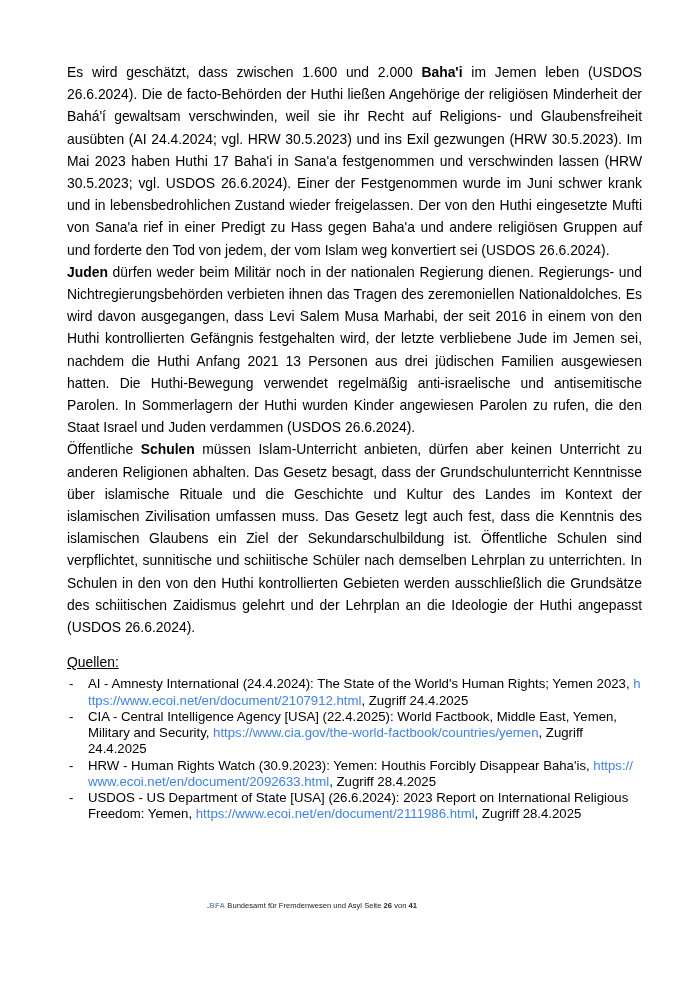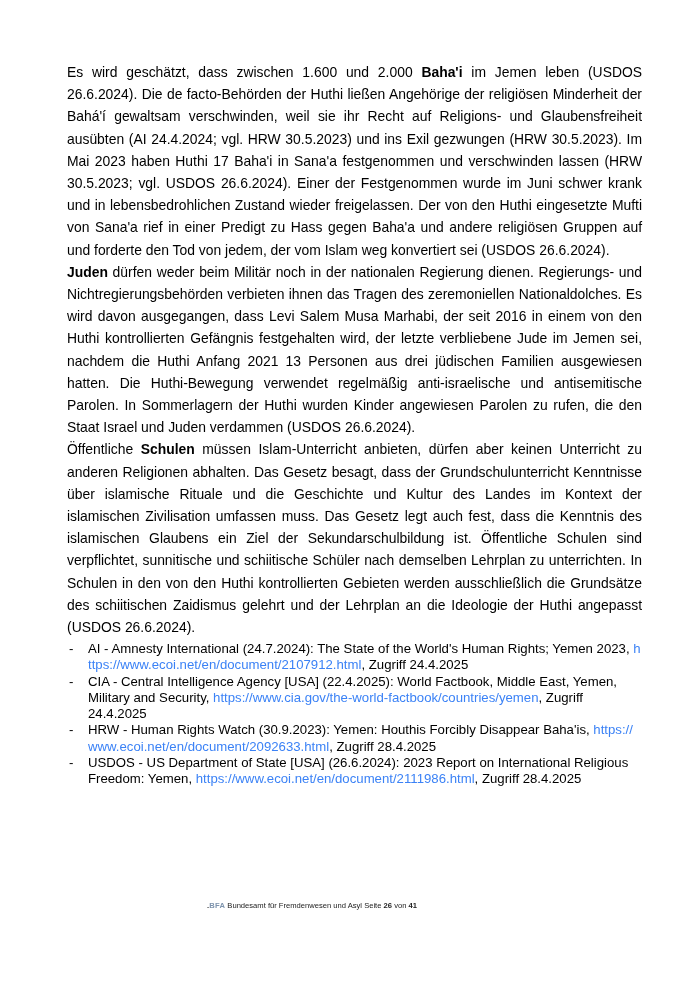--- a/index.html
+++ b/index.html
@@ -87,24 +87,25 @@
 
 <div class="page">
   <div class="content">
 
     <div class="body-block">
       <p class="body-par"><span>Es wird geschätzt, dass zwischen 1.600 und 2.000 </span><b>Baha'i</b><span> im Jemen leben (USDOS 26.6.2024). Die de facto-Behörden der Huthi ließen Angehörige der religiösen Minderheit der Bahá'í gewaltsam verschwinden, weil sie ihr Recht auf Religions- und Glaubensfreiheit ausübten (AI 24.4.2024; vgl. HRW 30.5.2023) und ins Exil gezwungen (HRW 30.5.2023). Im Mai 2023 haben Huthi 17 Baha'i in Sana'a festgenommen und verschwinden lassen (HRW 30.5.2023; vgl. USDOS 26.6.2024). Einer der Festgenommen wurde im Juni schwer krank und in lebensbedrohlichen Zustand wieder freigelassen. Der von den Huthi eingesetzte Mufti von Sana'a rief in einer Predigt zu Hass gegen Baha'a und andere religiösen Gruppen auf und forderte den Tod von jedem, der vom Islam weg konvertiert sei (USDOS 26.6.2024).</span></p>
       <p class="body-par"><span></span><b>Juden</b><span> dürfen weder beim Militär noch in der nationalen Regierung dienen. Regierungs- und Nichtregierungsbehörden verbieten ihnen das Tragen des zeremoniellen Nationaldolches. Es wird davon ausgegangen, dass Levi Salem Musa Marhabi, der seit 2016 in einem von den Huthi kontrollierten Gefängnis festgehalten wird, der letzte verbliebene Jude im Jemen sei, nachdem die Huthi Anfang 2021 13 Personen aus drei jüdischen Familien ausgewiesen hatten. Die Huthi-Bewegung verwendet regelmäßig anti-israelische und antisemitische Parolen. In Sommerlagern der Huthi wurden Kinder angewiesen Parolen zu rufen, die den Staat Israel und Juden verdammen (USDOS 26.6.2024).</span></p>
       <p class="body-par"><span>Öffentliche </span><b>Schulen</b><span> müssen Islam-Unterricht anbieten, dürfen aber keinen Unterricht zu anderen Religionen abhalten. Das Gesetz besagt, dass der Grundschulunterricht Kenntnisse über islamische Rituale und die Geschichte und Kultur des Landes im Kontext der islamischen Zivilisation umfassen muss. Das Gesetz legt auch fest, dass die Kenntnis des islamischen Glaubens ein Ziel der Sekundarschulbildung ist. Öffentliche Schulen sind verpflichtet, sunnitische und schiitische Schüler nach demselben Lehrplan zu unterrichten. In Schulen in den von den Huthi kontrollierten Gebieten werden ausschließlich die Grundsätze des schiitischen Zaidismus gelehrt und der Lehrplan an die Ideologie der Huthi angepasst (USDOS 26.6.2024).</span></p>
     </div>
 
+    <p class="quellen-heading"><span>Quellen:</span></p>
 
     <ul class="sources">
       <li>
-        <span class="dash">-</span><span>AI - Amnesty International (24.7.2024): The State of the World's Human Rights; Yemen 2023, </span><a class="link">https://www.ecoi.net/en/document/2107912.html</a><span>, Zugriff 24.4.2025</span>
+        <span class="dash">-</span><span>AI - Amnesty International (24.4.2024): The State of the World's Human Rights; Yemen 2023, </span><a class="link">https://www.ecoi.net/en/document/2107912.html</a><span>, Zugriff 24.4.2025</span>
       </li>
       <li>
         <span class="dash">-</span><span>CIA - Central Intelligence Agency [USA] (22.4.2025): World Factbook, Middle East, Yemen, Military and Security, </span><a class="link">https://www.cia.gov/the-world-factbook/countries/yemen</a><span>, Zugriff 24.4.2025</span>
       </li>
       <li>
         <span class="dash">-</span><span>HRW - Human Rights Watch (30.9.2023): Yemen: Houthis Forcibly Disappear Baha'is, </span><a class="link">https://www.ecoi.net/en/document/2092633.html</a><span>, Zugriff 28.4.2025</span>
       </li>
       <li>
         <span class="dash">-</span><span>USDOS - US Department of State [USA] (26.6.2024): 2023 Report on International Religious Freedom: Yemen, </span><a class="link">https://www.ecoi.net/en/document/2111986.html</a><span>, Zugriff 28.4.2025</span>
       </li>

